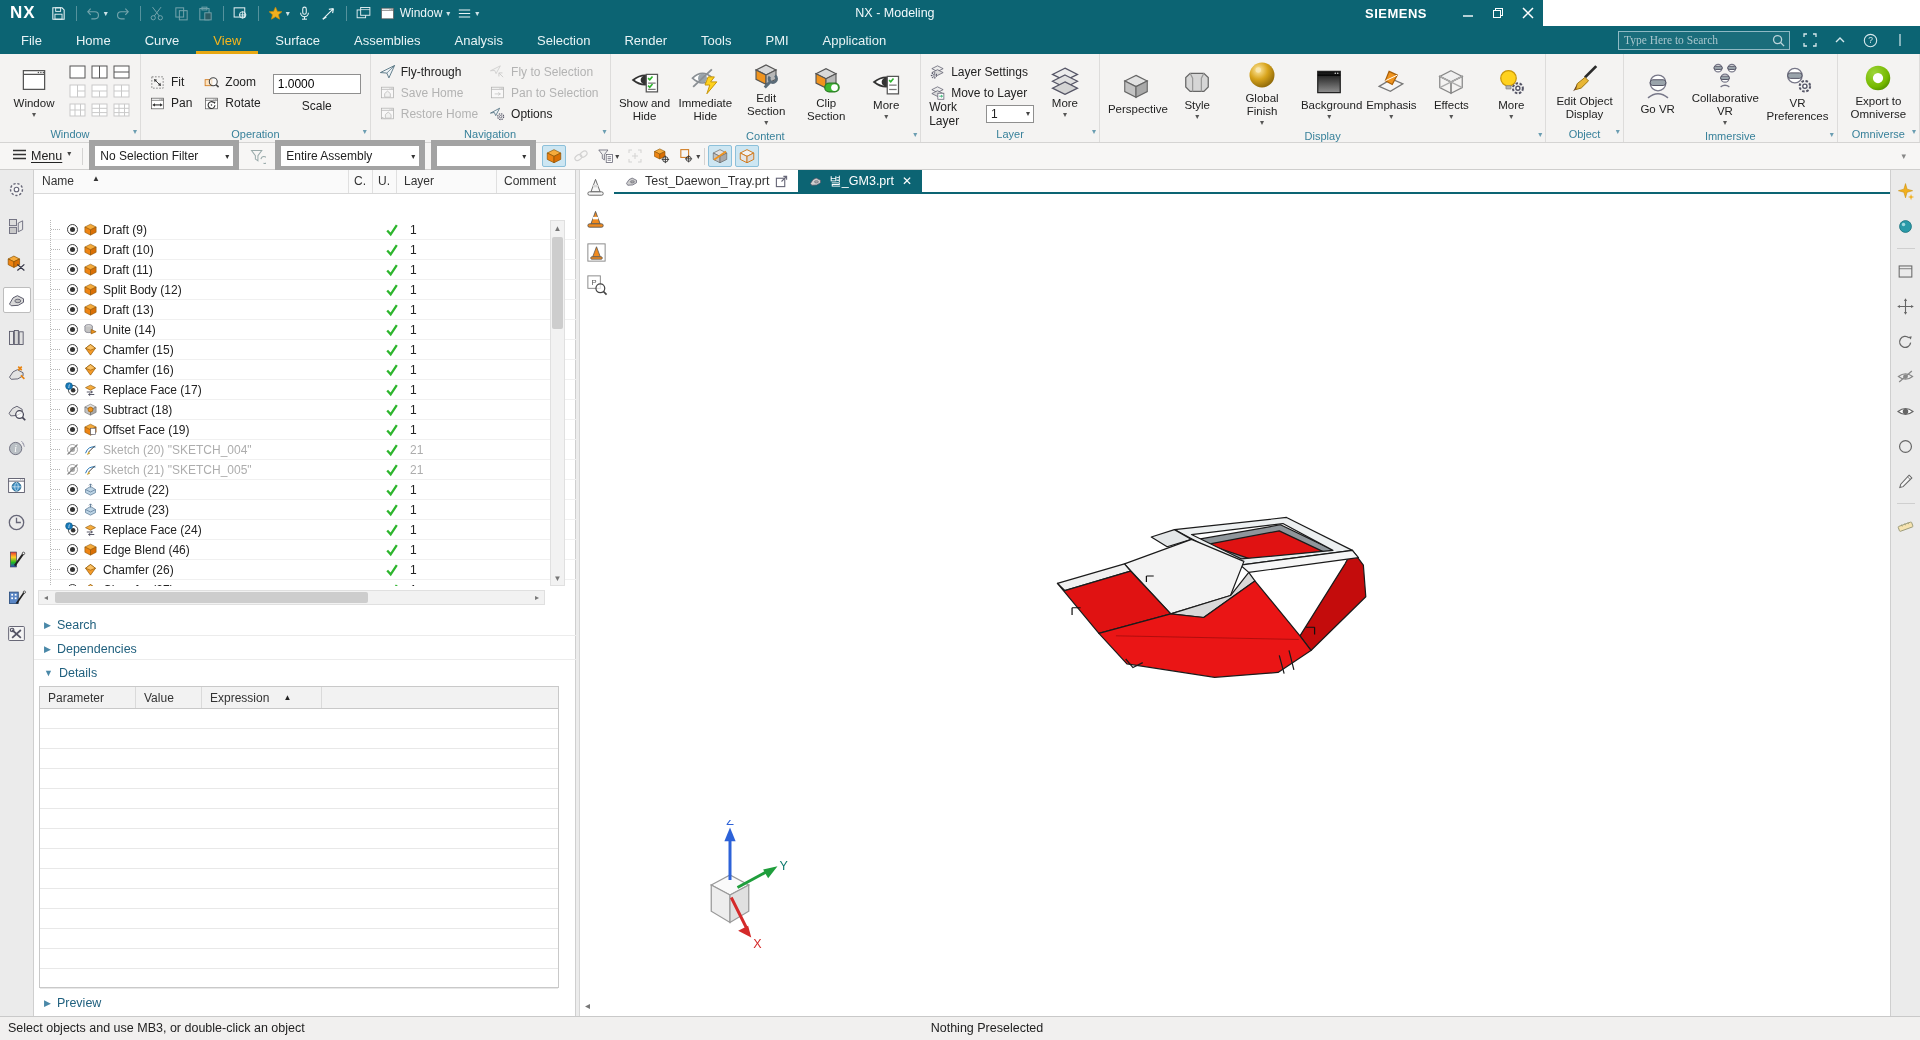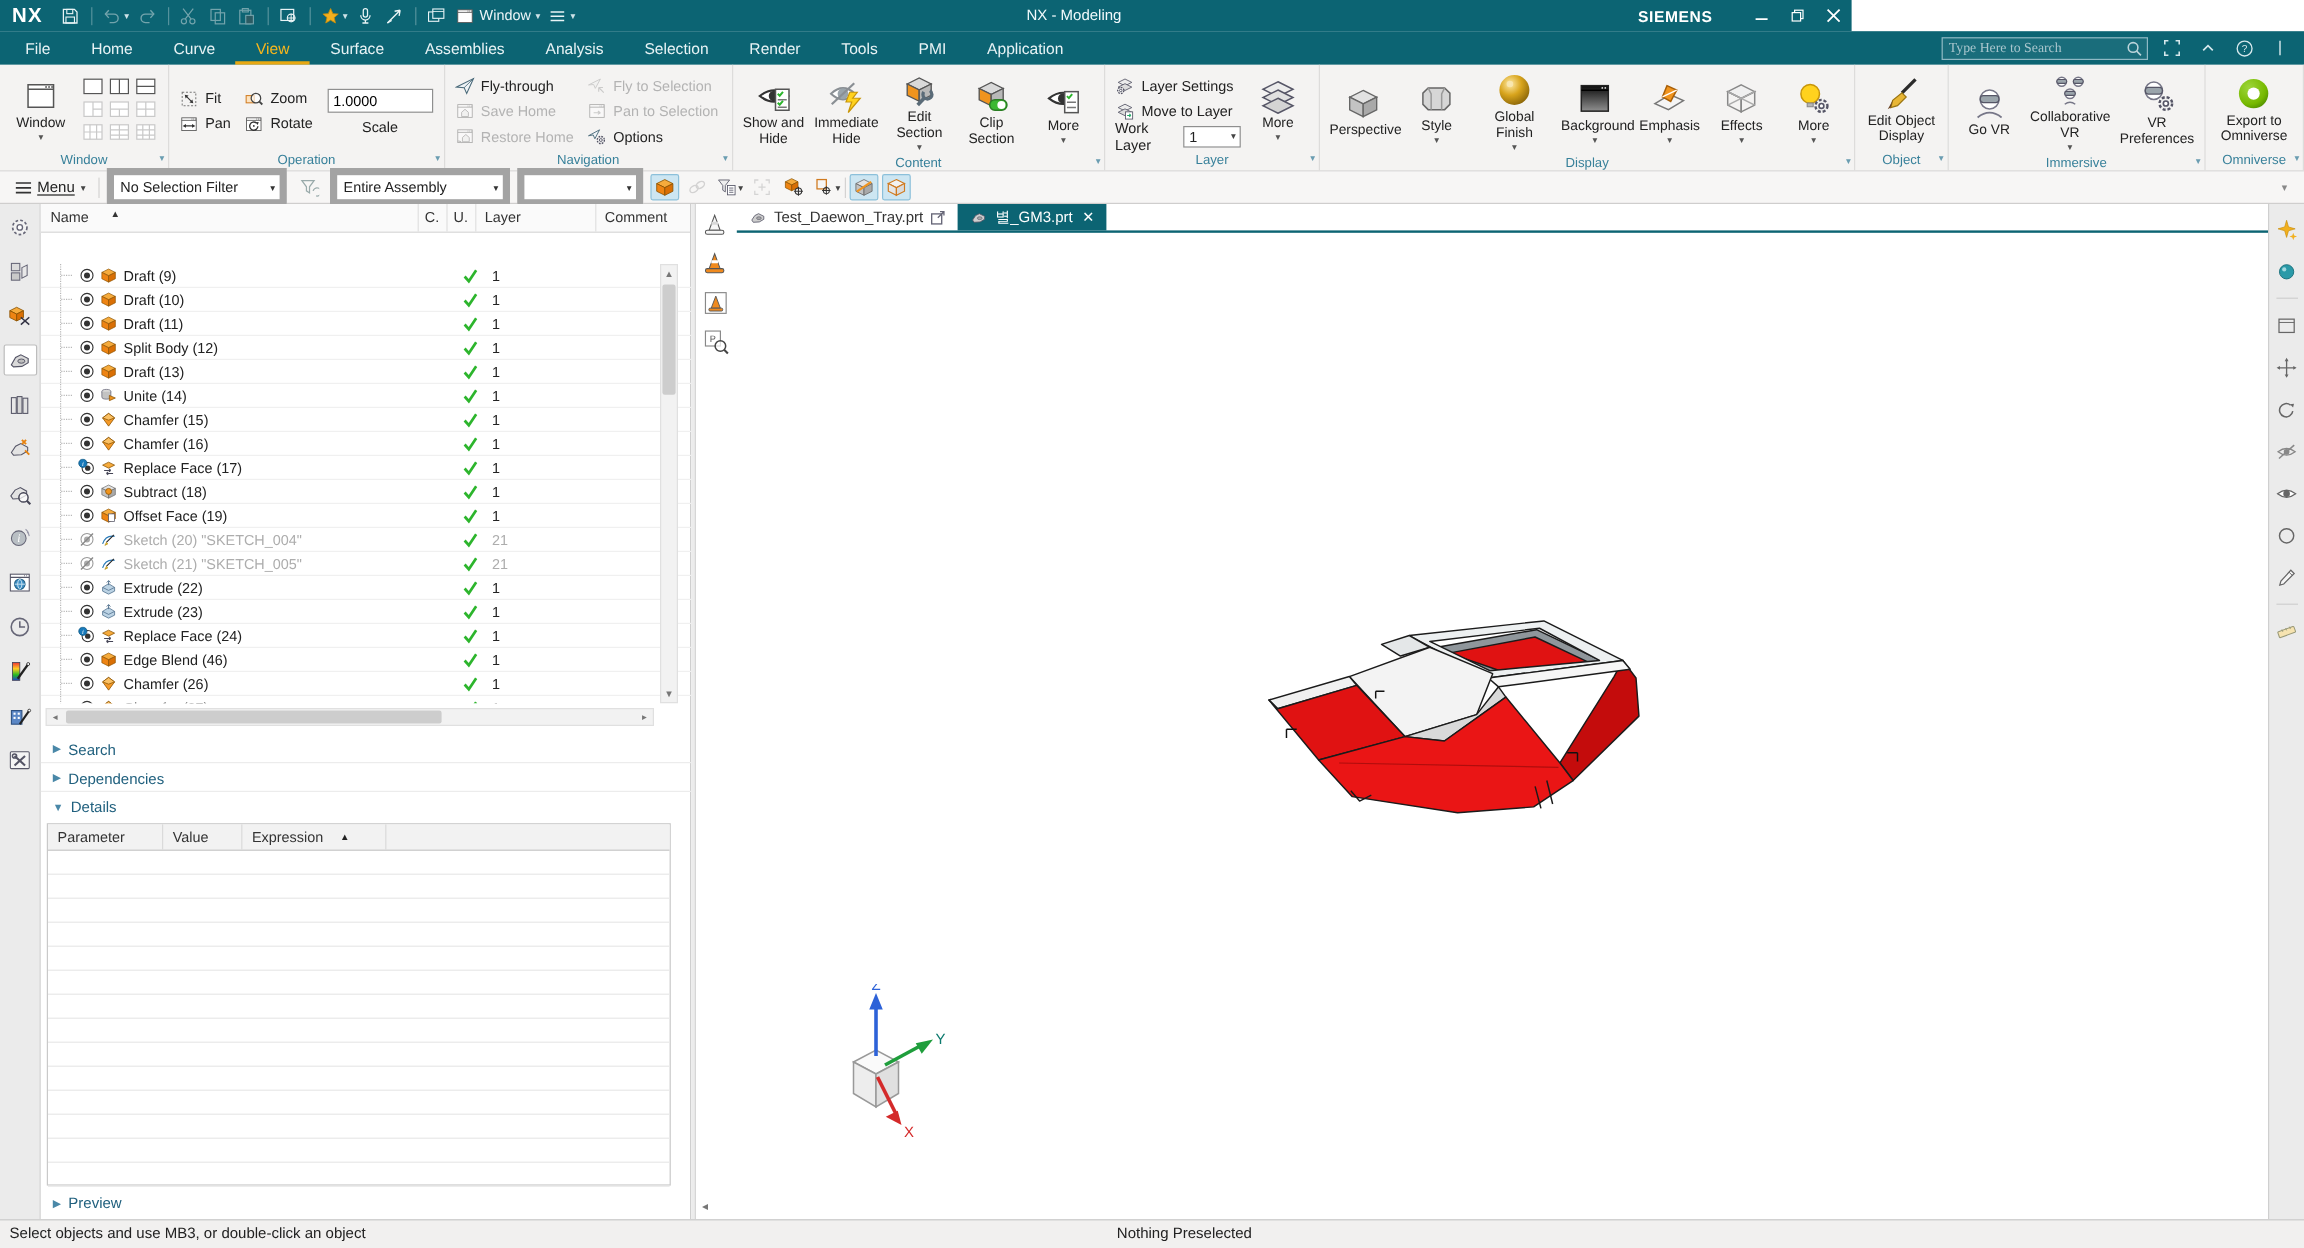--- a/index.html
+++ b/index.html
@@ -53,21 +53,21 @@
 .scalebox .slab{margin-top:5px;font-size:12px;color:#222}
 .wl-box{display:flex;align-items:center;gap:4px;height:21px;font-size:12px;padding-left:3px}
 .wl-val{width:54px;height:18px;border:1px solid #8f8f8f;background:#fff;display:flex;align-items:center;padding:0 4px;position:relative}
 .wl-val .dd{position:absolute;right:3px;font-size:8px;color:#444}
 .wingrid{display:grid;grid-template-columns:repeat(3,18px);grid-auto-rows:16px;gap:3px 4px;align-content:center;padding:0 4px}
 #ribbon-overflow{position:absolute;right:6px;bottom:2px;font-size:9px;color:#888}
 
 
 #selbar{position:absolute;left:0;top:143px;width:1920px;height:27px;background:#f7f6f5;
   border-bottom:1px solid #cfcecd;display:flex;align-items:center;gap:6px;padding:0 8px}
-.menu-btn{display:flex;align-items:center;gap:5px;font-size:12.5px;padding:2px 5px}
+.menu-btn{display:flex;gap:5px;font-size:12.5px;padding:2px 5px}
 .menu-btn .dd{font-size:8px;color:#444}
 .vsep{width:1px;height:17px;background:#d4d3d2}
 .selbox{border:6px solid #a3a3a3;background:#fff;height:32px;display:flex;align-items:center;padding:0 18px 0 5px;font-size:12px;position:relative}
 .selbox .dd{position:absolute;right:4px;font-size:8px;color:#333}
 .sb-ic{width:24px;height:22px;display:flex;align-items:center;justify-content:center;gap:1px;border:1px solid transparent;border-radius:2px}
 .sb-ic.on{background:#cde6f2;border-color:#8cc0da}
 .sb-ic .dd{font-size:8px;color:#444}
 #selbar-overflow{margin-left:auto;font-size:9px;color:#888;padding-right:6px}
 
 

